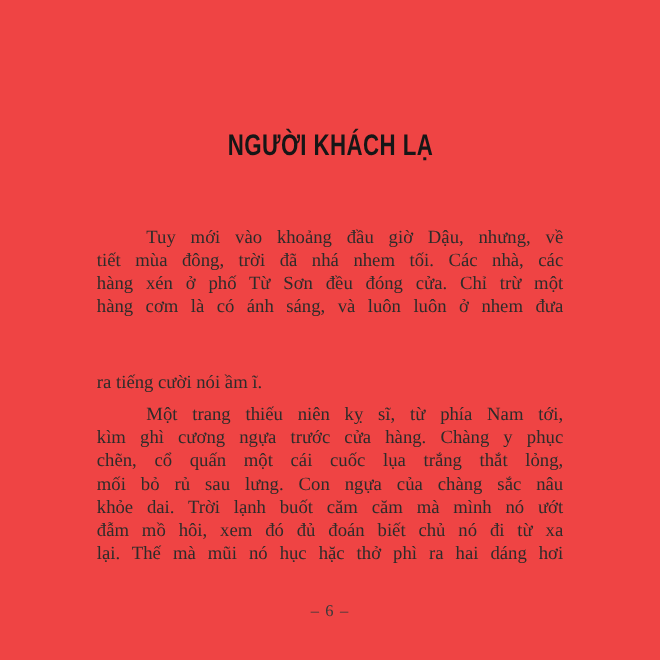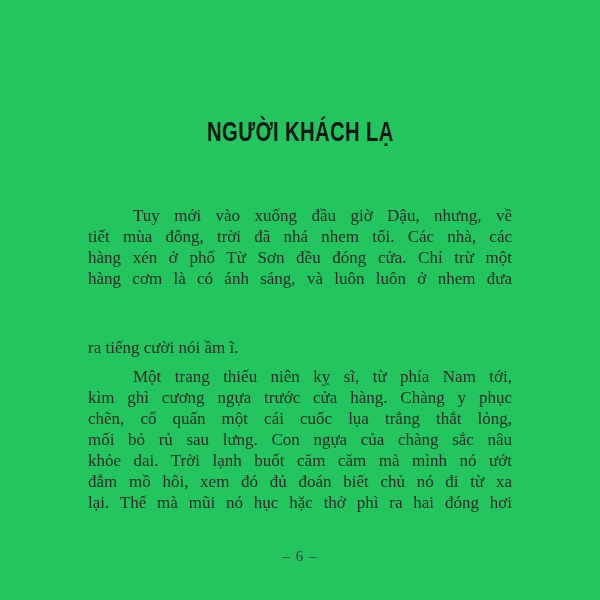--- a/index.html
+++ b/index.html
@@ -7,21 +7,21 @@
     padding: 0;
     width: 600px;
     height: 600px;
     background: #ffffff;
     overflow: hidden;
   }
   .page {
     position: relative;
     width: 600px;
     height: 600px;
-    background: #22c55e;
+    background: #ef4444;
     font-family: "Liberation Serif", "DejaVu Serif", serif;
     color: #2e2c2a;
   }
   .chapter-title {
     position: absolute;
     top: 116px;
     left: 0;
     width: 600px;
     text-align: center;
     font-family: "Liberation Sans", "DejaVu Sans", sans-serif;
@@ -75,31 +75,31 @@
 </head>
 <body>
 
 <div class="page">
   <h1 class="chapter-title">
     <span class="condense">NGƯỜI KHÁCH LẠ</span>
   </h1>
 
   <div class="text-block">
       <div class="paragraph">
-        <div class="line first">Tuy mới vào xuống đầu giờ Dậu, nhưng, về</div>
+        <div class="line first">Tuy mới vào khoảng đầu giờ Dậu, nhưng, về</div>
         <div class="line">tiết mùa đông, trời đã nhá nhem tối. Các nhà, các</div>
         <div class="line">hàng xén ở phố Từ Sơn đều đóng cửa. Chỉ trừ một</div>
         <div class="line">hàng cơm là có ánh sáng, và luôn luôn ở nhem đưa</div>
         <div class="line last">ra tiếng cười nói ầm ĩ.</div>
       </div>
       <div class="paragraph">
         <div class="line first">Một trang thiếu niên kỵ sĩ, từ phía Nam tới,</div>
         <div class="line">kìm ghì cương ngựa trước cửa hàng. Chàng y phục</div>
         <div class="line">chẽn, cổ quấn một cái cuốc lụa trắng thắt lỏng,</div>
         <div class="line">mối bỏ rủ sau lưng. Con ngựa của chàng sắc nâu</div>
         <div class="line">khỏe dai. Trời lạnh buốt căm căm mà mình nó ướt</div>
         <div class="line">đẫm mồ hôi, xem đó đủ đoán biết chủ nó đi từ xa</div>
-        <div class="line">lại. Thế mà mũi nó hục hặc thở phì ra hai đóng hơi</div>
+        <div class="line">lại. Thế mà mũi nó hục hặc thở phì ra hai dáng hơi</div>
       </div>
     </div>
 
   <div class="page-number">– 6 –</div>
 </div>
 
 </body></html>

